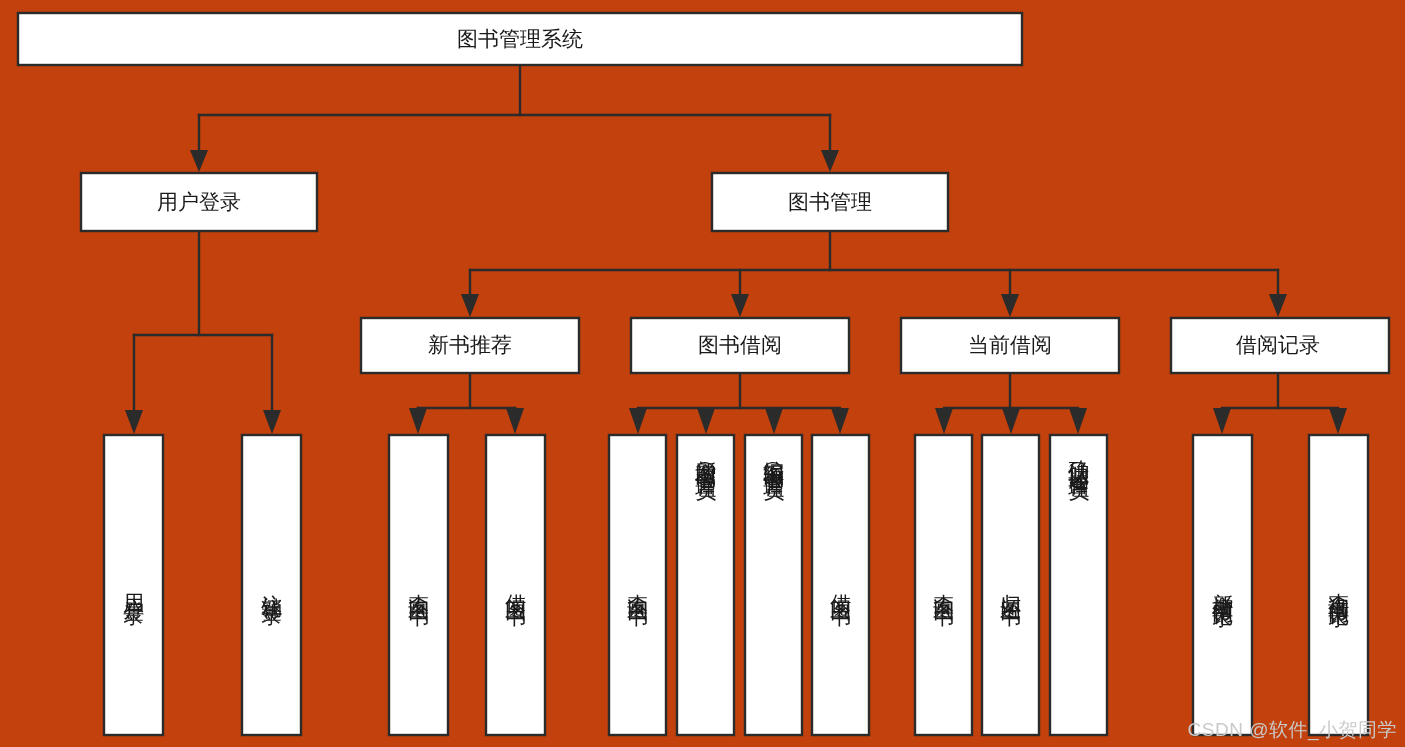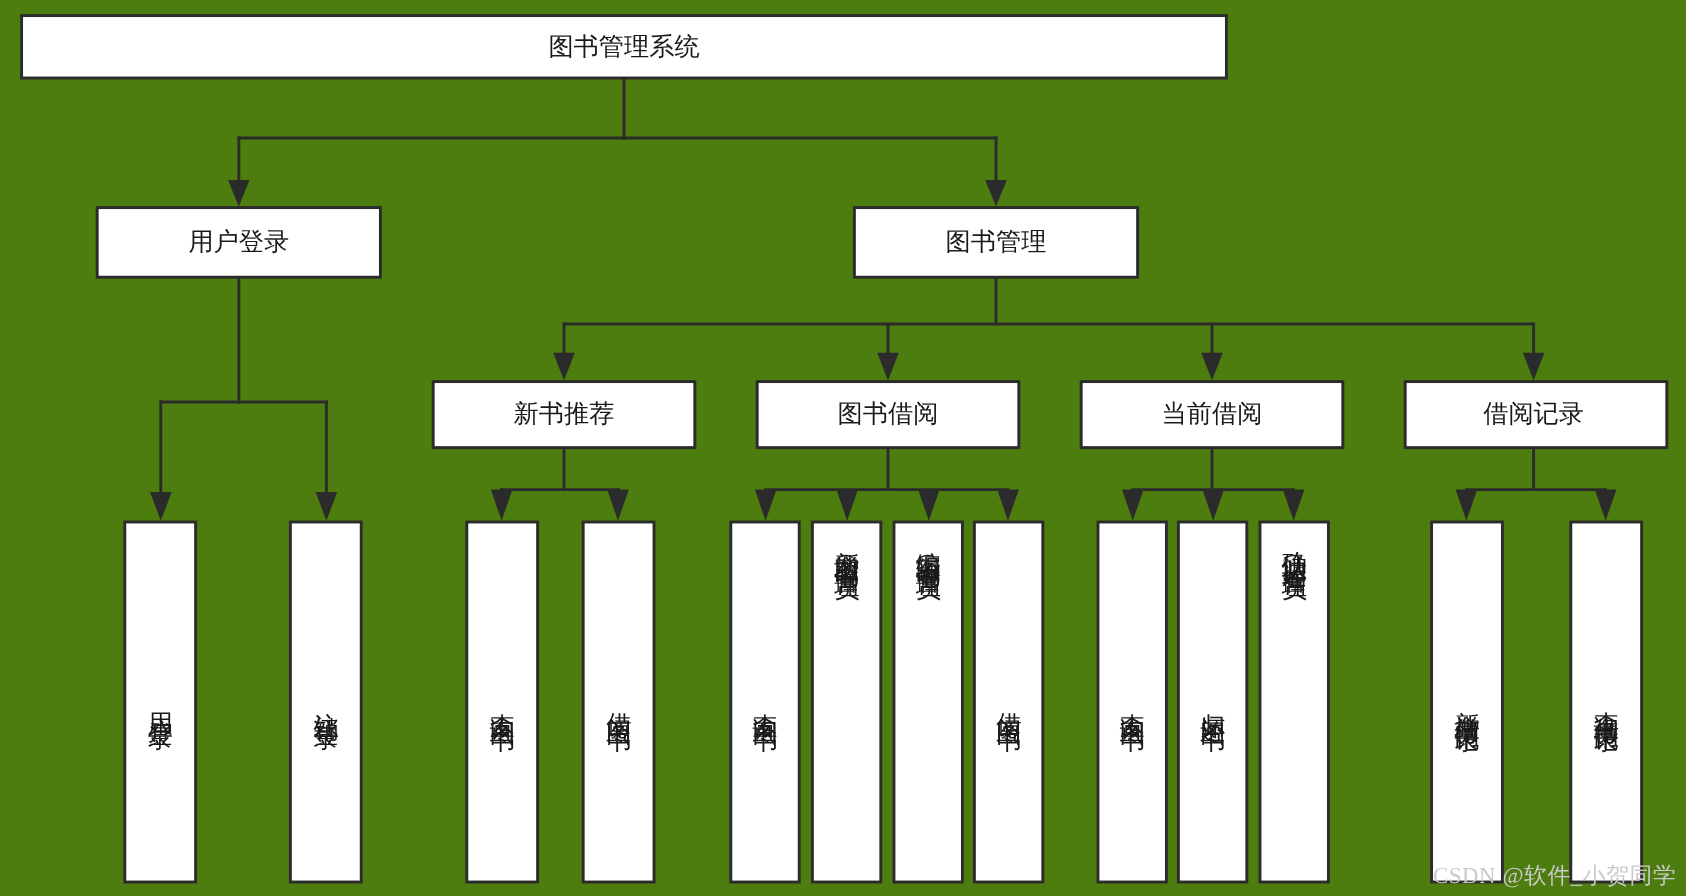--- a/index.html
+++ b/index.html
@@ -7,21 +7,21 @@
     padding: 0;
     background: #ffffff;
   }
   body {
     font-family: "DejaVu Sans", "Liberation Sans", sans-serif;
   }
   #diagram-root {
     position: relative;
     width: 1405px;
     height: 747px;
-    background: #4d7c0f;
+    background: #c2410c;
     overflow: hidden;
   }
   svg.diagram-canvas {
     position: absolute;
     left: 0;
     top: 0;
     width: 1405px;
     height: 747px;
     display: block;
   }
@@ -44,21 +44,21 @@
     font-family: "DejaVu Sans", "Liberation Sans", sans-serif;
     font-size: 21px;
     fill: #1a1a1a;
     text-anchor: middle;
     dominant-baseline: middle;
   }
   .watermark {
     position: absolute;
     right: 8px;
     bottom: 4px;
-    font-family: Liberation Serif, serif;
+    font-family: Liberation Sans, sans-serif;
     font-size: 19px;
     color: #c9c9c9;
     white-space: nowrap;
     letter-spacing: 0.5px;
     pointer-events: none;
   }
 </style>
 </head>
 <body>
 

